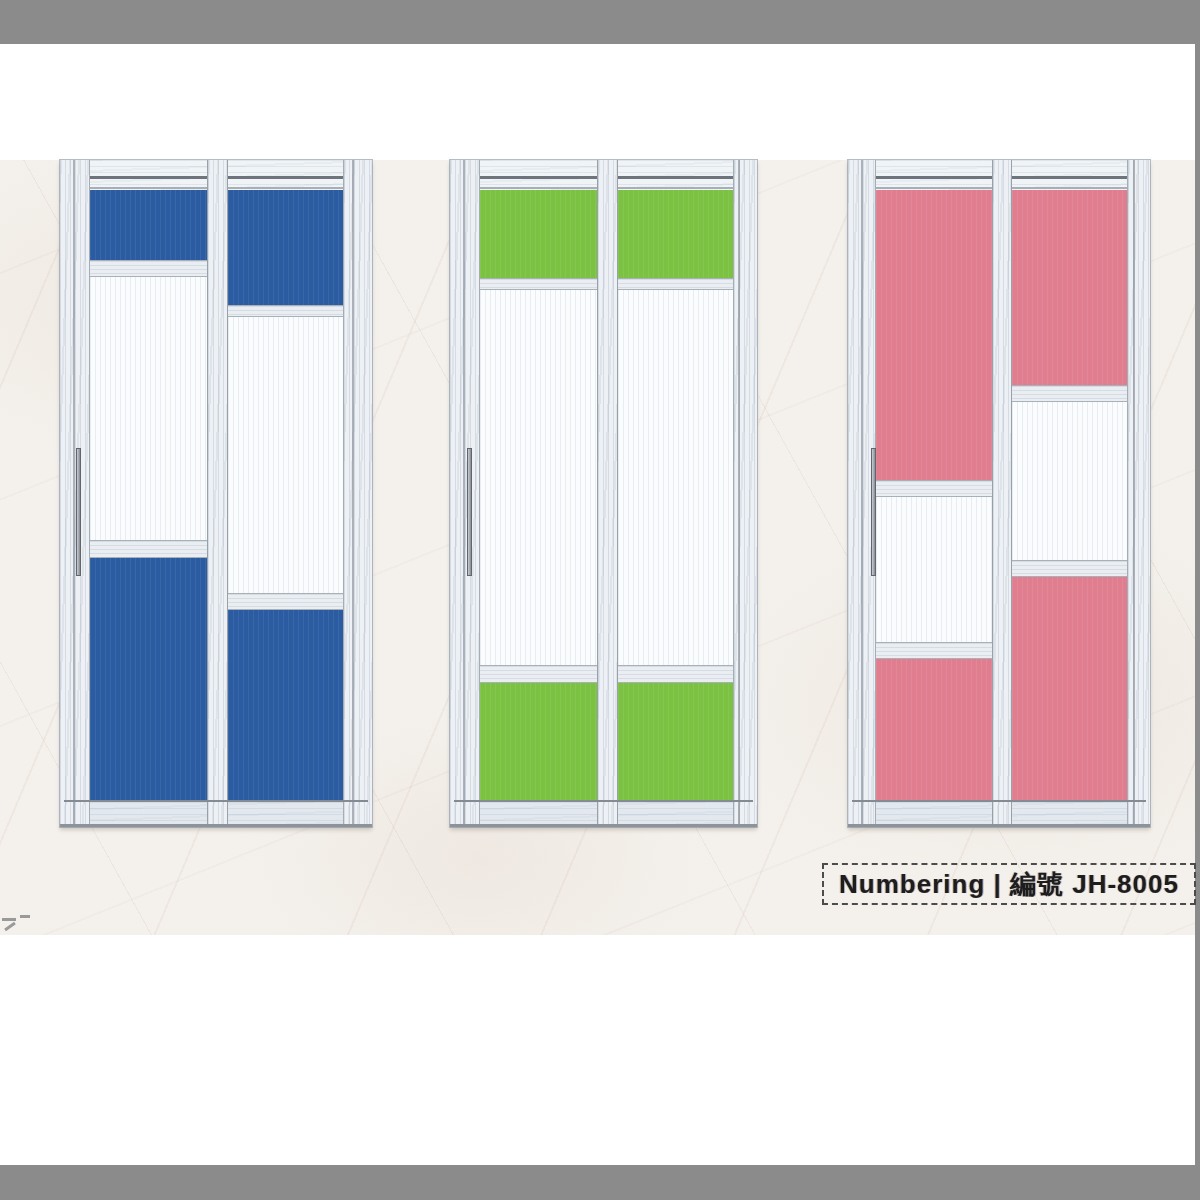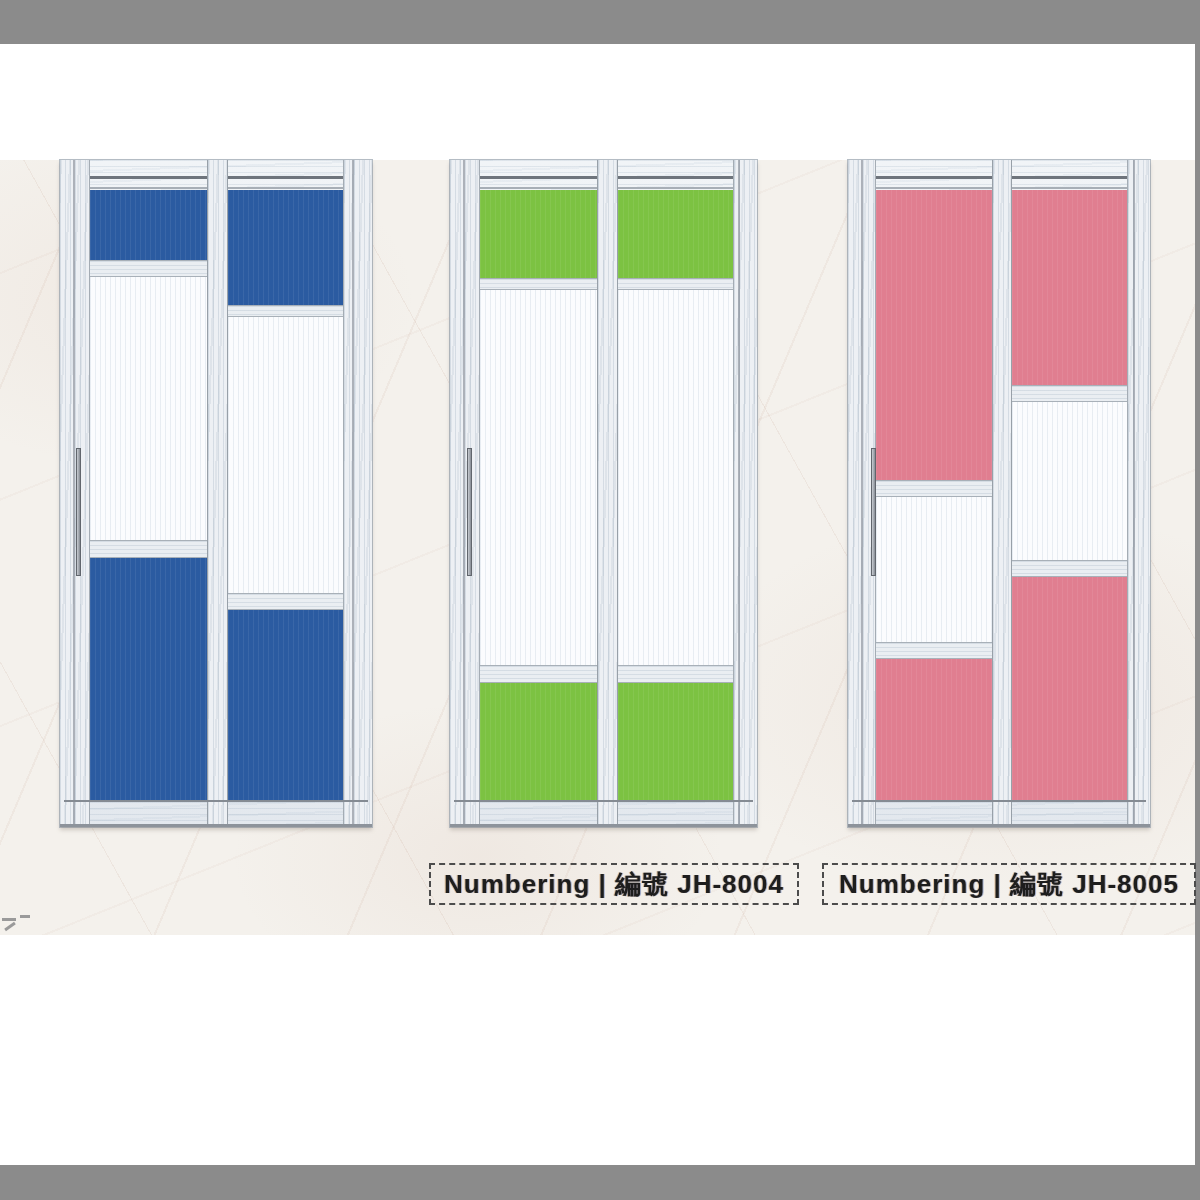--- a/index.html
+++ b/index.html
@@ -171,23 +171,20 @@
     <div class="stile left" style="left:0;width:28px;"></div>
     <div class="stile center" style="left:144px;width:20px;"></div>
     <div class="stile right" style="left:279px;width:23px;"></div>
     <div class="v-line" style="left:13px;width:2px;"></div>
     <div class="v-line" style="left:285px;width:2px;"></div>
     <div class="sill-line"></div>
     <div class="bottom-edge"></div>
     <div class="handle" style="left:23px;"></div>
   </div>
 
-  <div class="plabel" style="left:429px;width:370px;">
-    <span>Numbering | 編號 JH-8004</span>
-  </div>
   <div class="plabel" style="left:822px;width:374px;">
     <span>Numbering | 編號 JH-8005</span>
   </div>
 
   <div class="page-mark">
     <i class="pm1"></i>
       <i class="pm2"></i>
       <i class="pm3"></i>
   </div>
 

